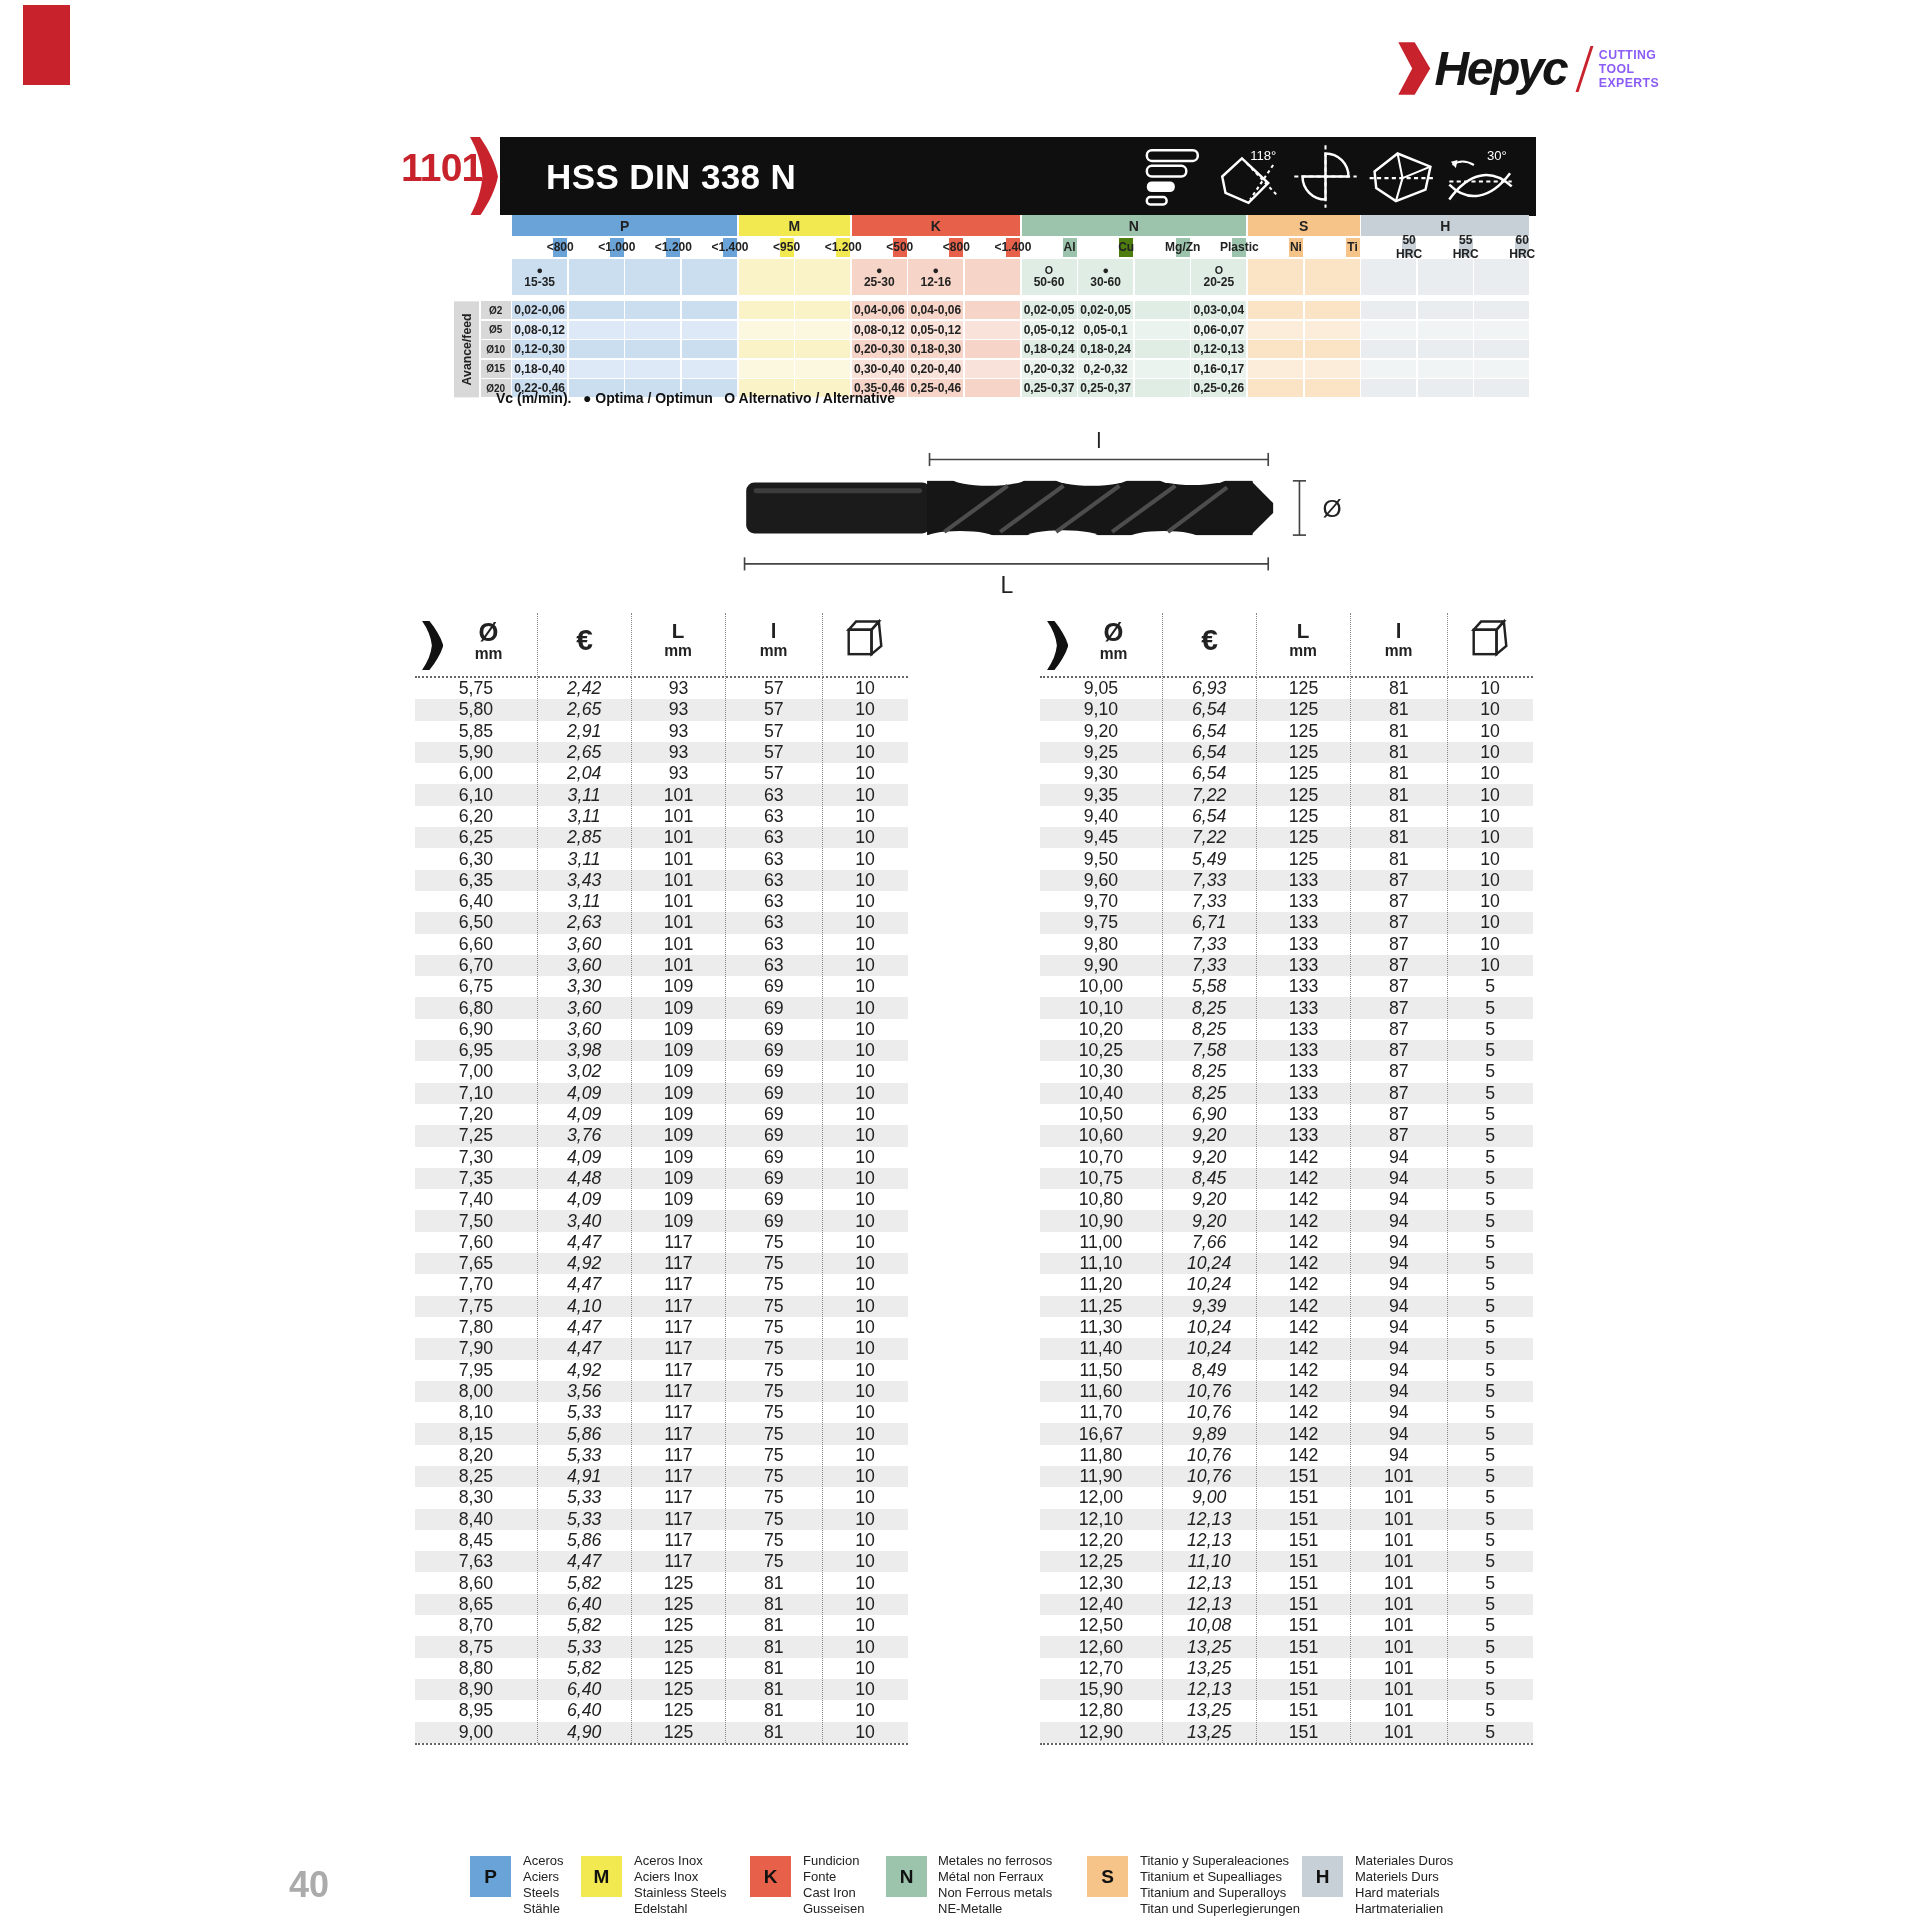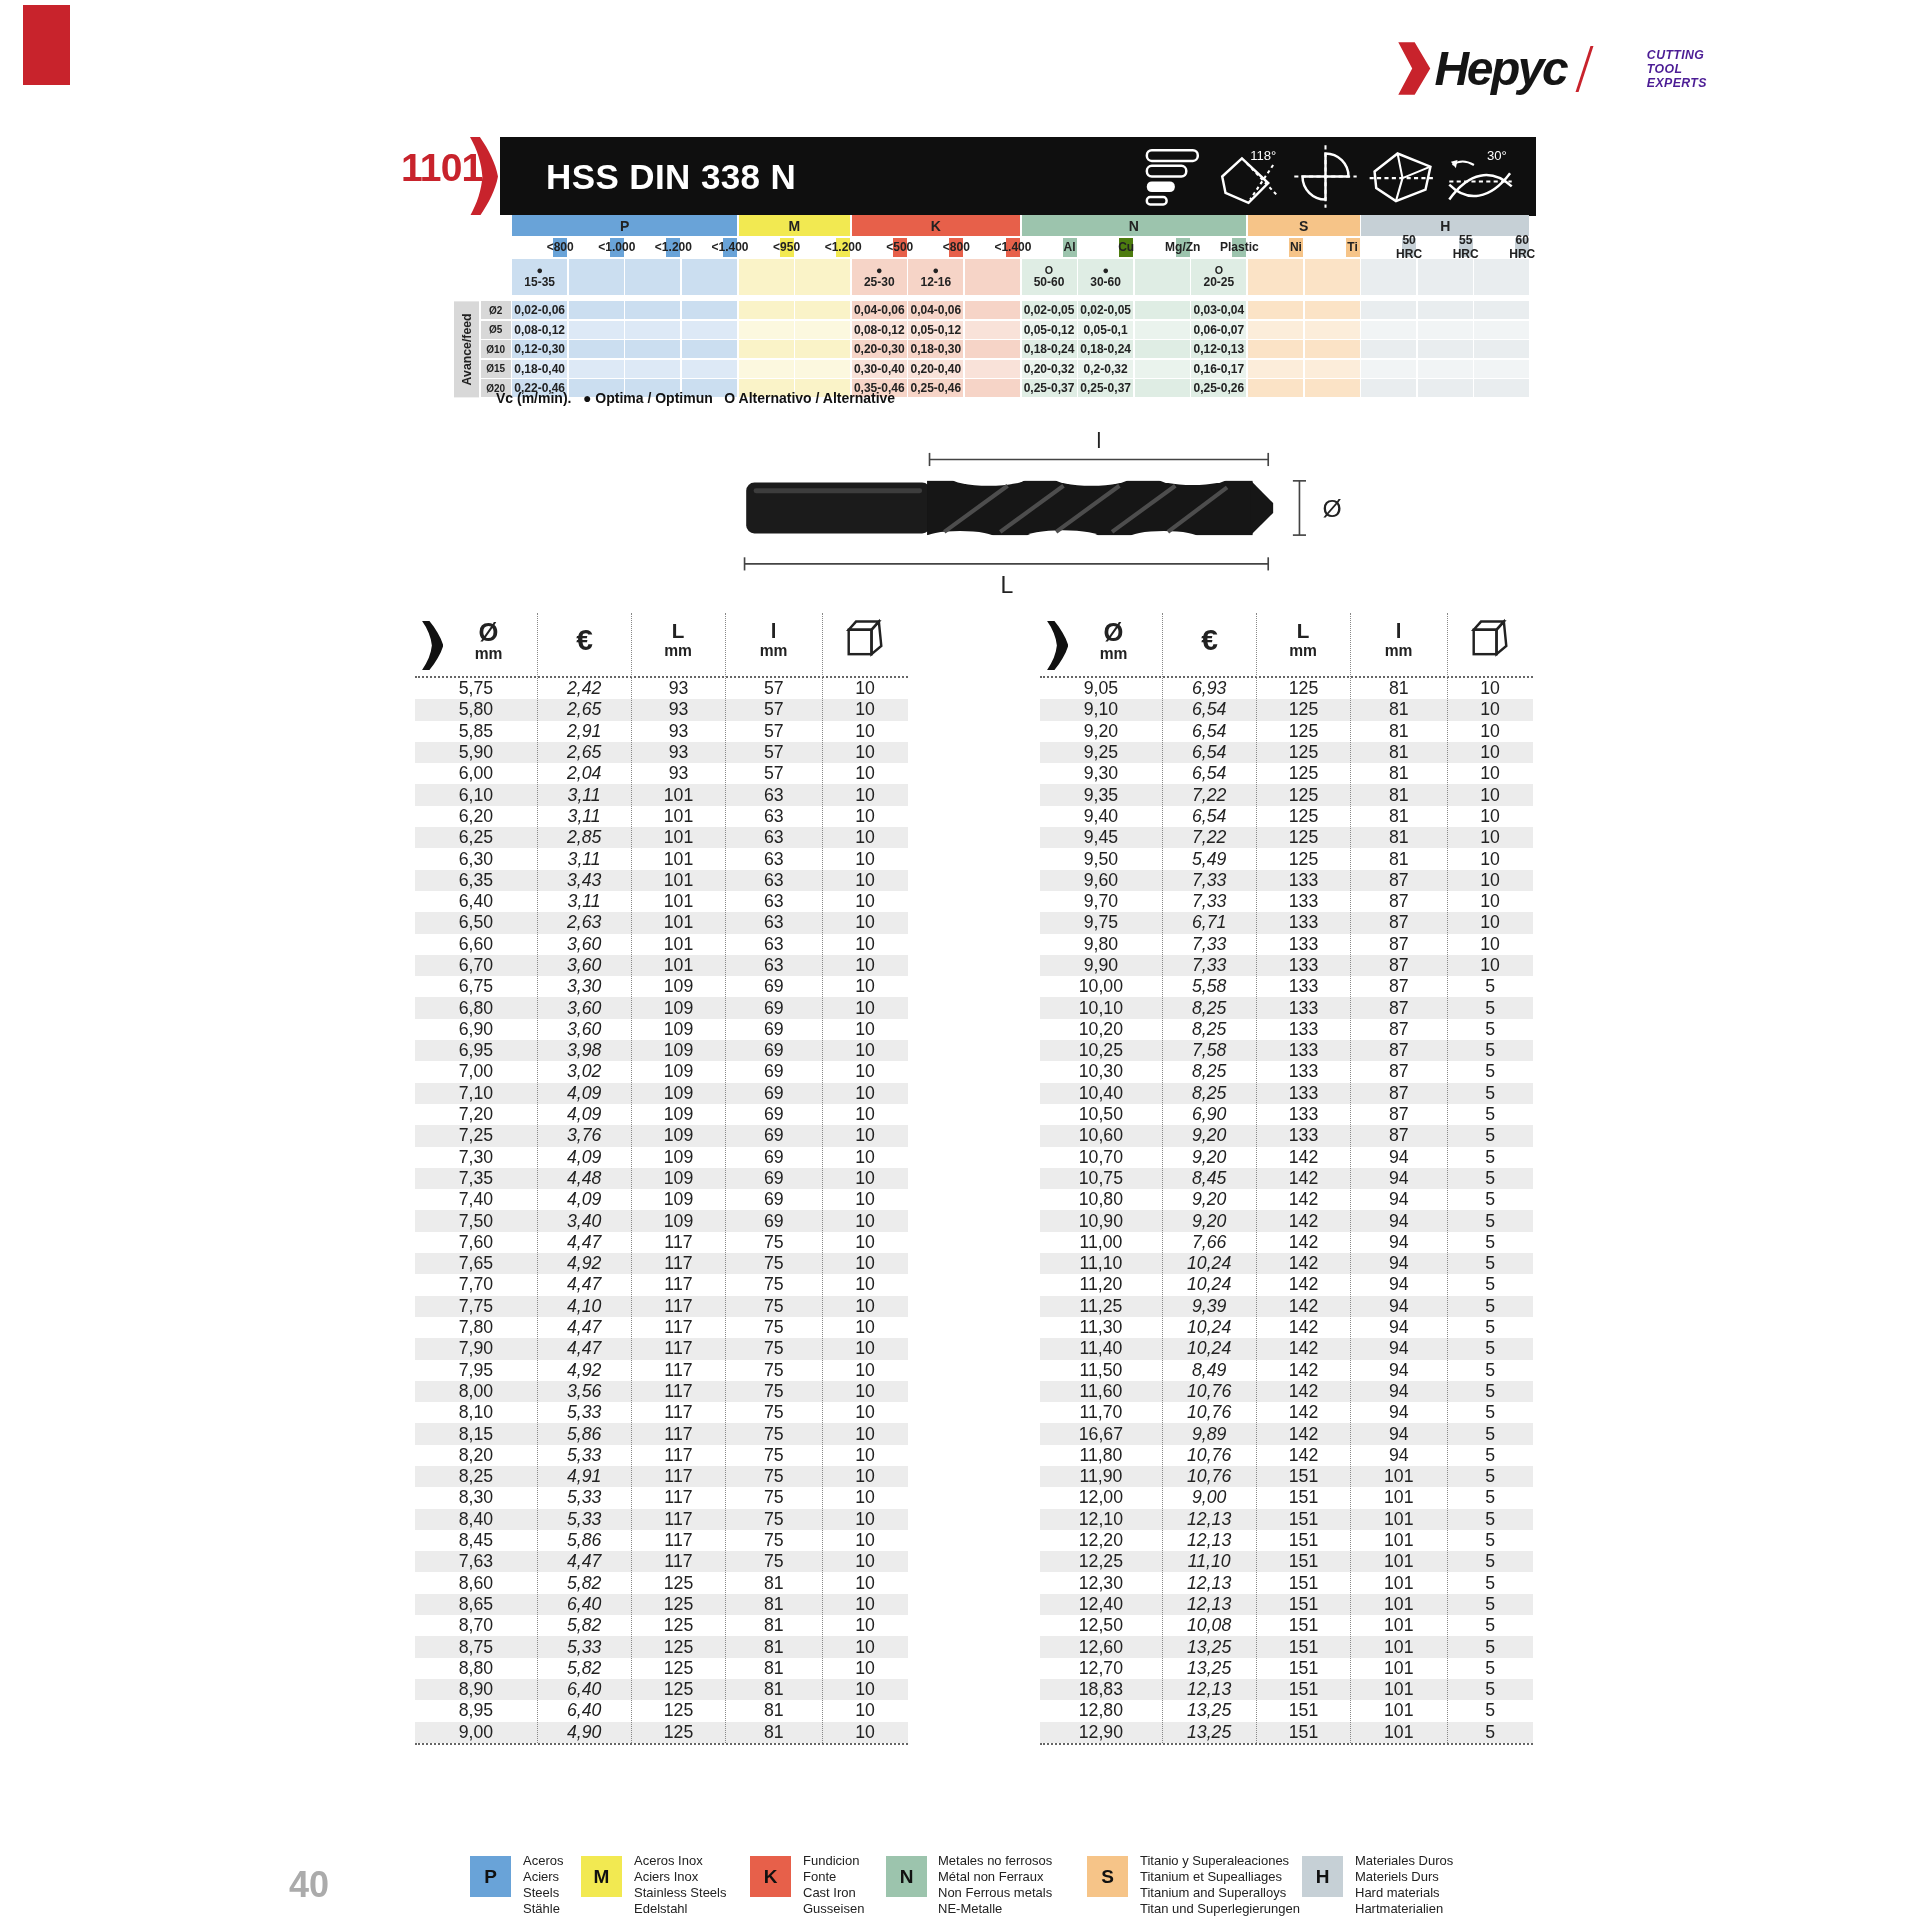--- a/index.html
+++ b/index.html
@@ -11,21 +11,21 @@
 
   
   #title-block{position:absolute;left:424px;top:48px;font-weight:bold;font-size:21.4px;
                line-height:27px;letter-spacing:-0.2px;}
 
   
   #logo{position:absolute;left:1398px;top:39px;display:flex;align-items:center;}
   #logo .chev{width:35px;height:59px;}
   #logo .brand{font-size:48px;font-weight:800;font-style:italic;color:#151515;letter-spacing:-2.5px;margin-left:1.6px;}
   #logo .slash{width:3.3px;height:46px;background:#C8232C;transform:skewX(-18deg);margin:0 13px 0 16.4px;}
-  #logo .tagline{font-size:12.3px;font-style:italic;font-weight:bold;color:#4c1d95;line-height:14px;letter-spacing:0.4px;margin-left:48px;}
+  #logo .tagline{font-size:12.3px;font-weight:bold;color:#8b5cf6;line-height:14px;letter-spacing:0.4px;}
 
   
   #prod-code{position:absolute;left:401px;top:146px;width:69px;text-align:right;
              font-size:39px;font-weight:800;color:#C8232C;letter-spacing:-0.8px;}
   #band-chevron{position:absolute;left:470px;top:137px;width:28px;height:79px;}
   #black-band{position:absolute;left:500px;top:137px;width:1036px;height:79px;background:#0f0f0f;
               display:flex;align-items:center;}
   #prod-name{color:#fff;font-size:35px;font-weight:800;margin-left:46px;letter-spacing:0.4px;}
   #band-icons{position:absolute;right:21.4px;top:5px;display:flex;gap:8.2px;}
   .bicon{width:69px;height:69px;background:#0f0f0f;}
@@ -1068,21 +1068,21 @@
           <span class="pc4">5</span>
         </div>
         <div class="prow">
           <span class="pc0">12,70</span>
           <span class="pc1">13,25</span>
           <span class="pc2">151</span>
           <span class="pc3">101</span>
           <span class="pc4">5</span>
         </div>
         <div class="prow">
-          <span class="pc0">18,83</span>
+          <span class="pc0">15,90</span>
           <span class="pc1">12,13</span>
           <span class="pc2">151</span>
           <span class="pc3">101</span>
           <span class="pc4">5</span>
         </div>
         <div class="prow">
           <span class="pc0">12,80</span>
           <span class="pc1">13,25</span>
           <span class="pc2">151</span>
           <span class="pc3">101</span>

